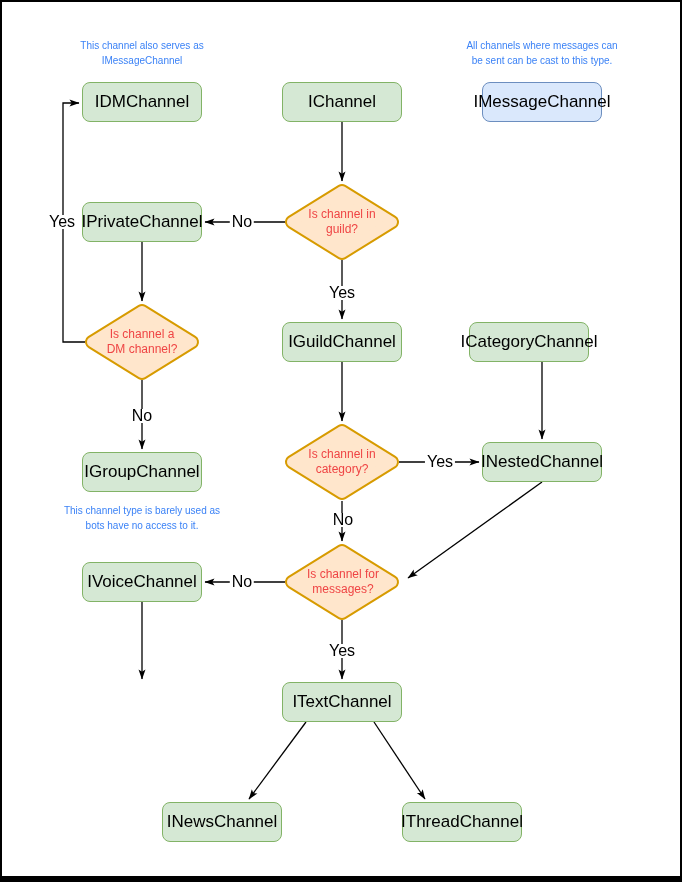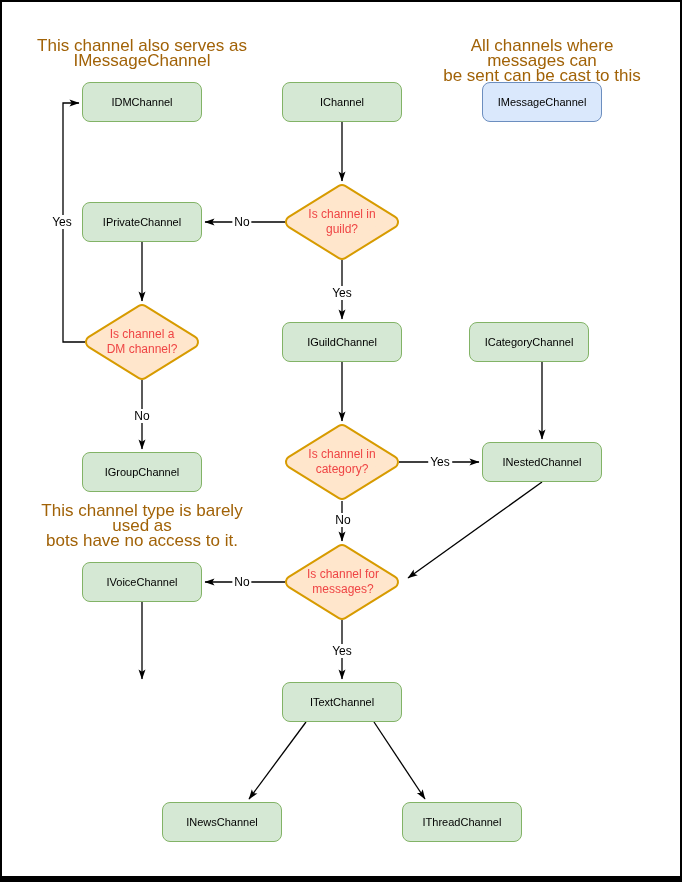--- a/index.html
+++ b/index.html
@@ -18,35 +18,35 @@
     overflow:hidden;
   }
   .layer{position:absolute;left:0;top:0;}
   .edge{stroke:var(--line);stroke-width:1.3;fill:none;}
   .diamond-border{fill:var(--decision-stroke);stroke:var(--decision-stroke);stroke-width:14;stroke-linejoin:round;}
   .diamond-fill{fill:var(--decision-fill);stroke:var(--decision-fill);stroke-width:10;stroke-linejoin:round;}
   #arrow path{fill:var(--line);}
   .node{
     position:absolute;width:120px;height:40px;box-sizing:border-box;
     border-radius:8px;display:flex;align-items:center;justify-content:center;
-    font-size:11px;color:#000;text-align:center;
+    font-size:17px;color:#000;text-align:center;
   }
   .node.green{background:var(--node-fill);border:1.5px solid var(--node-stroke);}
   .node.blue{background:var(--message-fill);border:1.5px solid var(--message-stroke);}
   .annotation{
-    position:absolute;text-align:center;font-size:17px;line-height:15px;
-    color:#a16207;white-space:pre-line;
+    position:absolute;text-align:center;font-size:10px;line-height:15px;
+    color:#3b82f6;white-space:pre-line;
   }
   .diamond-label{
     position:absolute;width:110px;text-align:center;font-size:12px;line-height:15px;
     color:#ef4444;white-space:pre-line;
   }
   .edge-label{
     position:absolute;transform:translate(-50%,-50%);
-    font-size:12px;line-height:14px;color:#000;
+    font-size:16px;line-height:14px;color:#000;
     background:var(--background);padding:0 2px;
   }
 </style>
 </head>
 <body>
 
 <div class="page">
 
   <svg class="layer" width="678" height="874" viewBox="0 0 678 874">
     <defs>

